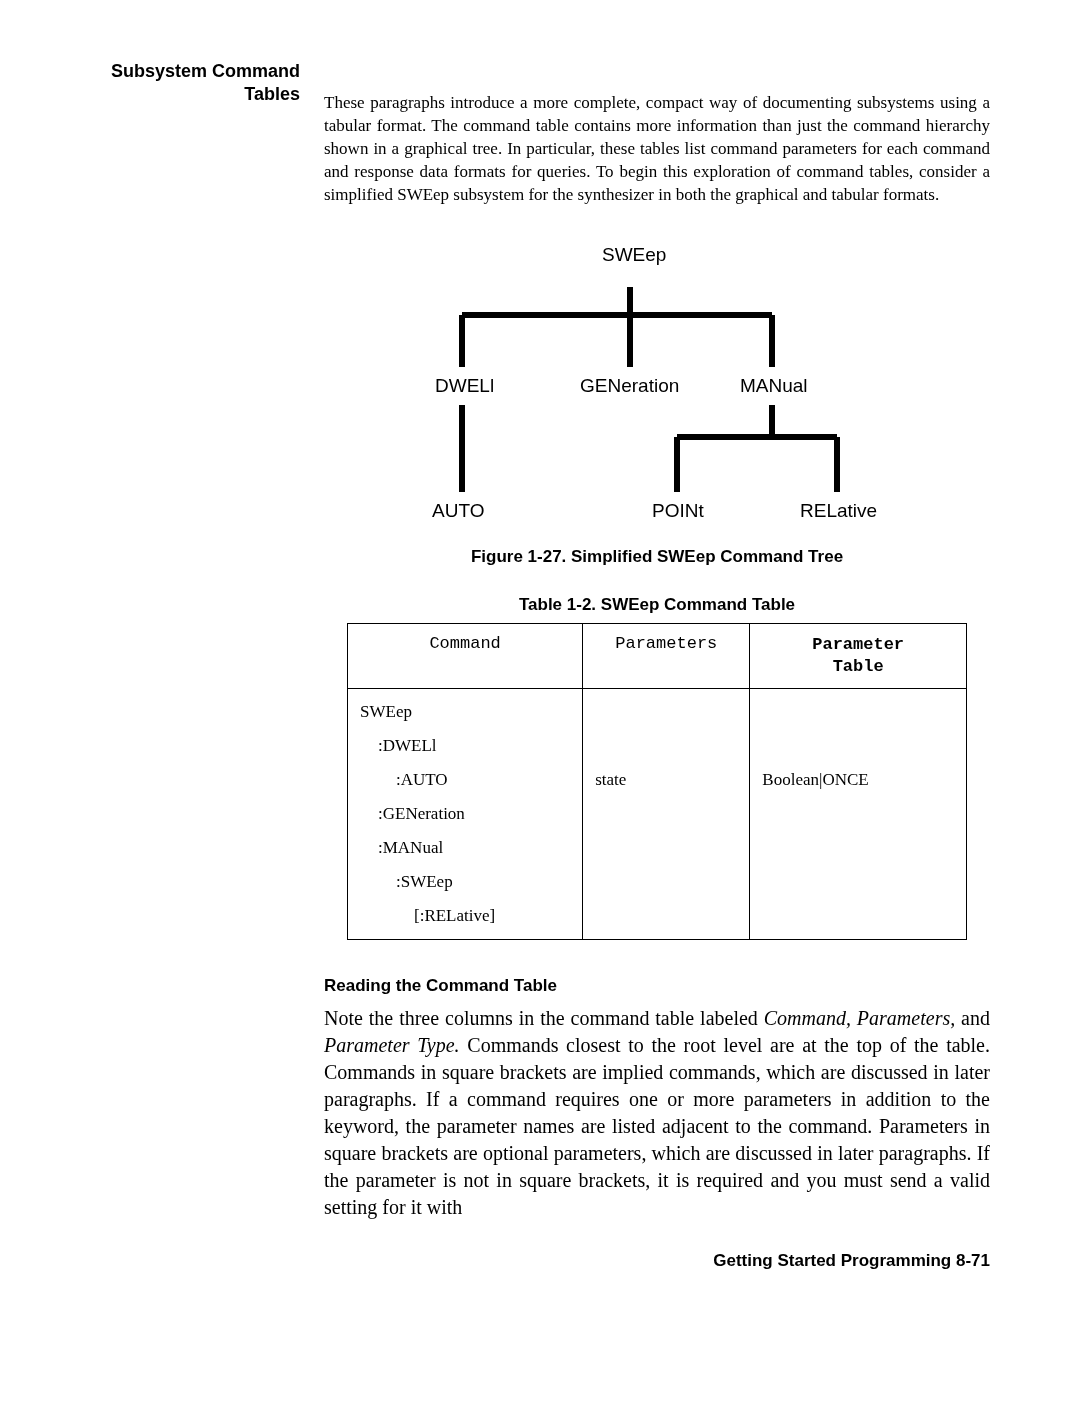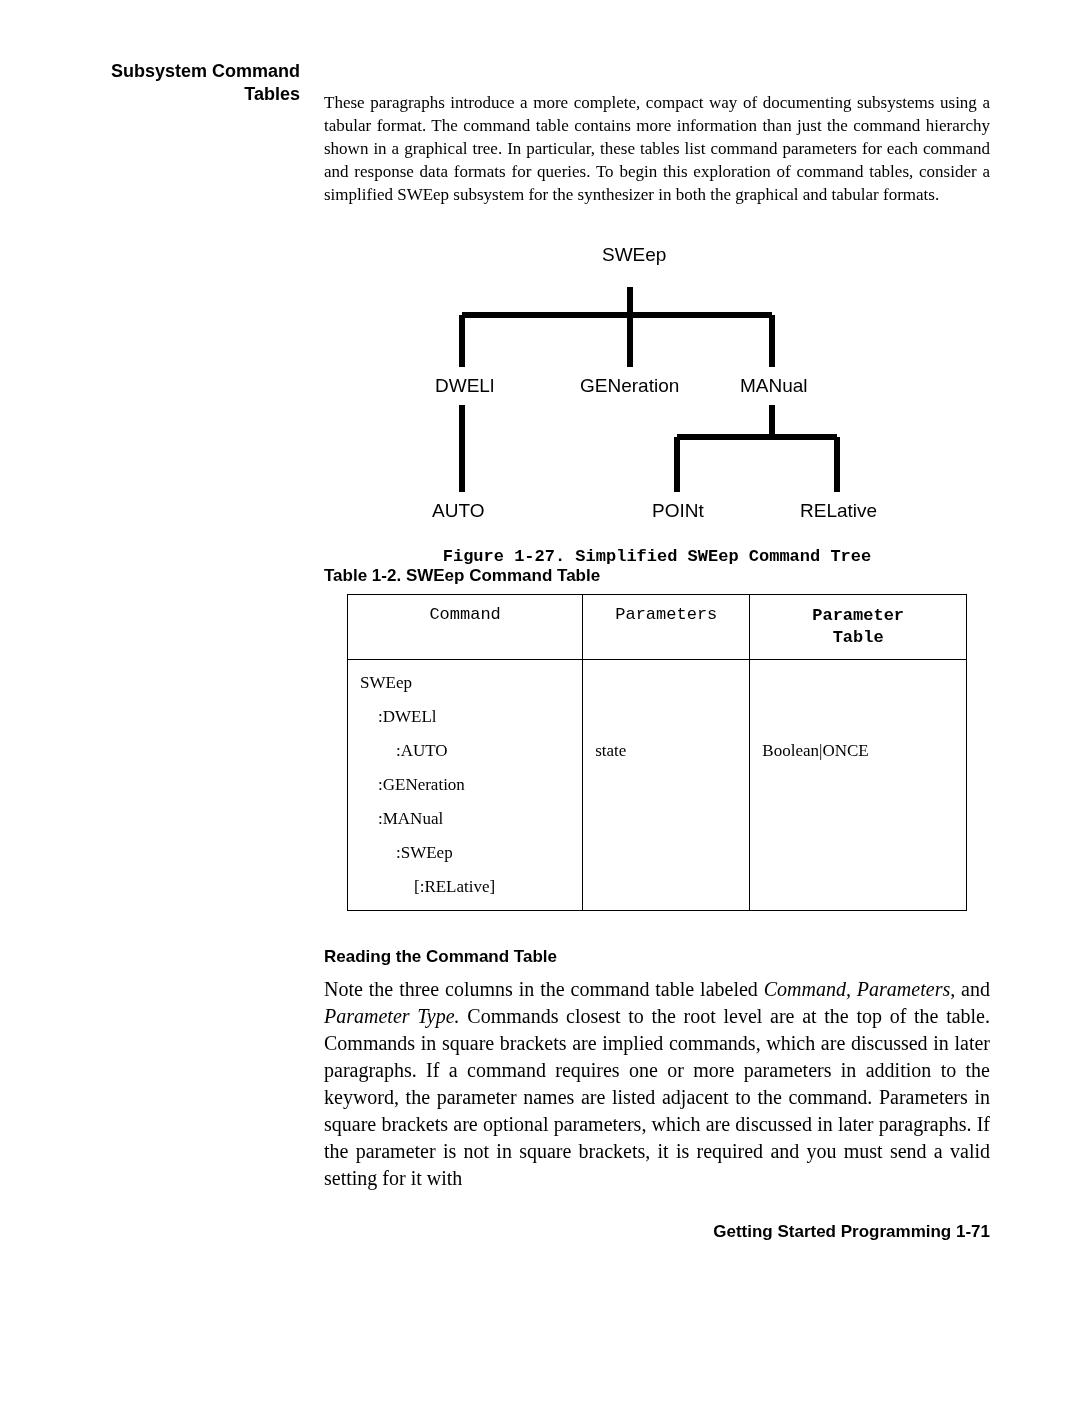--- a/index.html
+++ b/index.html
@@ -31,31 +31,32 @@
       font-size: 17px;
       line-height: 1.35;
       text-align: justify;
       margin-top: 32px;
     }
     .diagram-area {
       width: 560px;
       margin: 30px auto 0 auto;
     }
     .diagram-caption {
-      font-family: Liberation Mono, monospace;
+      font-family: Liberation Sans, sans-serif;
       font-weight: bold;
       font-size: 17px;
       text-align: center;
       margin-top: 6px;
     }
     .table-title {
       font-family: Arial, Helvetica, sans-serif;
       font-weight: bold;
       font-size: 17px;
-      text-align: left;
+      text-align: center;
+      margin-top: 28px;
       margin-bottom: 8px;
     }
     table.cmd-table {
       border-collapse: collapse;
       width: 620px;
       margin: 0 auto;
     }
     table.cmd-table th, table.cmd-table td {
       border: 1.5px solid #000;
       padding: 6px 12px;
@@ -185,15 +186,15 @@
         </td>
       </tr>
     </tbody>
       </table>
 
     <div class="reading-heading">Reading the Command Table</div>
     <p class="reading-para">
       <span>Note the three columns in the command table labeled </span><span class="ital">Command, Parameters,</span><span> and </span><span class="ital">Parameter Type.</span><span> Commands closest to the root level are at the top of the table. Commands in square brackets are implied commands, which are discussed in later paragraphs. If a command requires one or more parameters in addition to the keyword, the parameter names are listed adjacent to the command. Parameters in square brackets are optional parameters, which are discussed in later paragraphs. If the parameter is not in square brackets, it is required and you must send a valid setting for it with</span>
     </p>
 
-    <div class="footer">Getting Started Programming 1-71</div>
+    <div class="footer">Getting Started Programming 8-71</div>
   </div>
 </div>
 
 </body></html>

